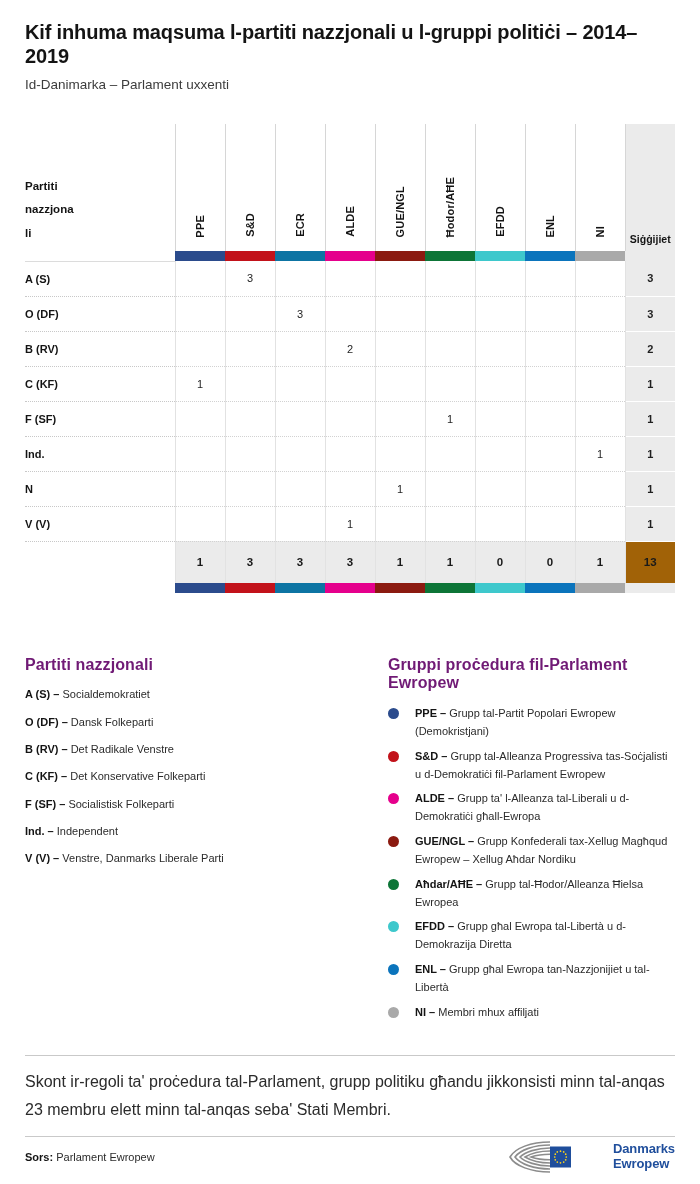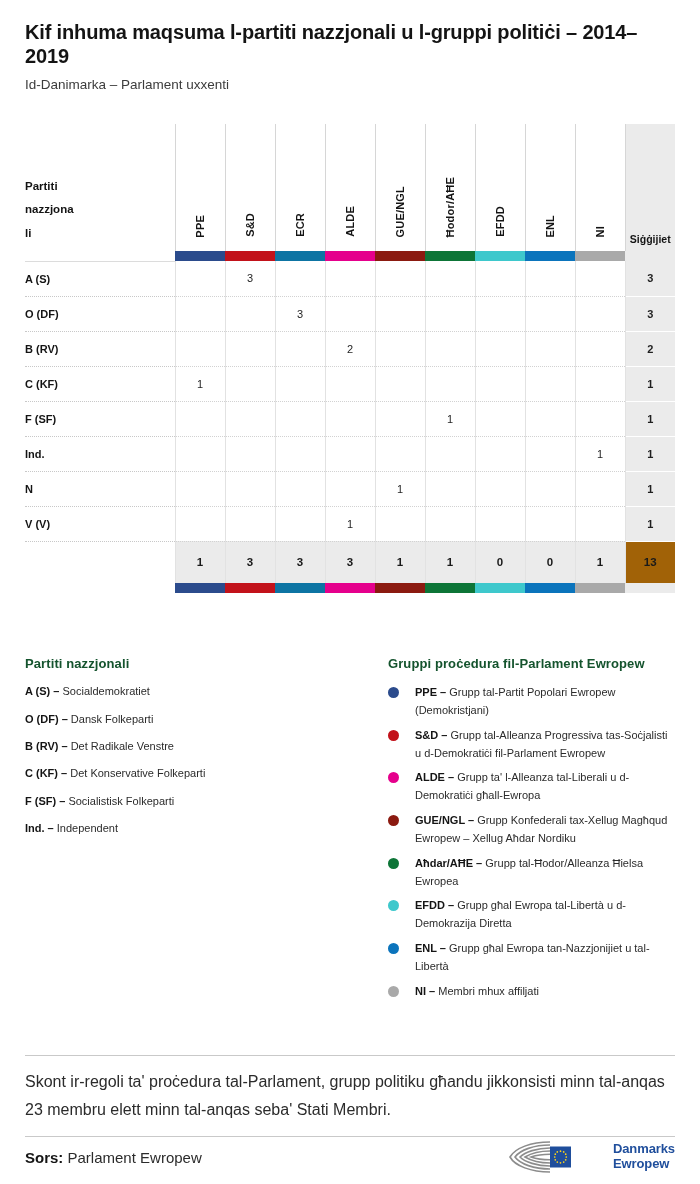--- a/index.html
+++ b/index.html
@@ -119,23 +119,23 @@
 
   
   .band2-row td { height: 10px; }
   .band2-row td.tot-band { background: #ebebeb; }
 
   
   .legends { margin-top: 63px; display: flex; gap: 0; }
   .leg-left { width: 363px; }
   .leg-right { width: 287px; }
   .leg-title {
-    font-size: 13px;
-    font-weight: bold;
-    color: #14532d;
+    font-size: 16px;
+    font-weight: bold;
+    color: #701a75;
     margin-bottom: 13px;
     letter-spacing: 0.1px;
   }
   .party-row {
     font-size: 11px;
     line-height: 1.35;
     margin-bottom: 12.5px;
     color: #2b2b2b;
     margin-top: 8px;
   }
@@ -163,21 +163,21 @@
   .footnote {
     font-size: 16px;
     line-height: 1.72;
     color: #2b2b2b;
     padding: 12px 0 13px 0;
   }
   .src-wrap {
     position: absolute; left: 25px; right: 25px; top: 1140px;
     display: flex; align-items: center; justify-content: space-between;
   }
-  .src { font-size: 15px; color: #2b2b2b; }
+  .src { font-size: 11px; color: #2b2b2b; }
   .src b { color: #141414; }
   .logo { display: flex; align-items: center; gap: 8px; }
   .logo-mark { position: relative; width: 96px; height: 34px; }
   .logo-txt {
     font-size: 13px; font-weight: bold; color: #1f4e9c;
     line-height: 1.12; letter-spacing: -0.1px;
   }
 </style>
 </head>
 <body>
@@ -394,20 +394,21 @@
   <div class="legends">
     <div class="leg-left">
       <div class="leg-title">Partiti nazzjonali</div>
       <div id="party-list">
           <div class="party-row"><b>A (S) –</b><span> Socialdemokratiet</span></div>
           <div class="party-row"><b>O (DF) –</b><span> Dansk Folkeparti</span></div>
           <div class="party-row"><b>B (RV) –</b><span> Det Radikale Venstre</span></div>
           <div class="party-row"><b>C (KF) –</b><span> Det Konservative Folkeparti</span></div>
           <div class="party-row"><b>F (SF) –</b><span> Socialistisk Folkeparti</span></div>
           <div class="party-row"><b>Ind. –</b><span> Independent</span></div>
+          <div class="party-row"><b>V (V) –</b><span> Venstre, Danmarks Liberale Parti</span></div>
         </div>
     </div>
     <div class="leg-right">
       <div class="leg-title">Gruppi proċedura fil-Parlament Ewropew</div>
       <div id="group-list">
           <div class="grp-row">
             <span class="dot" style="background: rgb(43, 75, 140);"></span>
             <span class="grp-txt"><b>PPE –</b><span> Grupp tal-Partit Popolari Ewropew (Demokristjani)</span></span>
           </div>
           <div class="grp-row">

